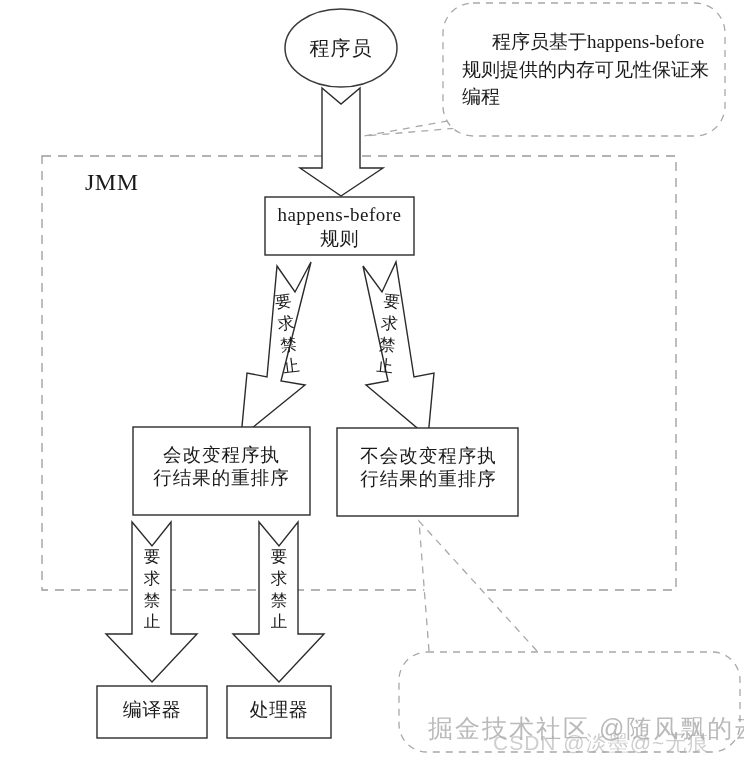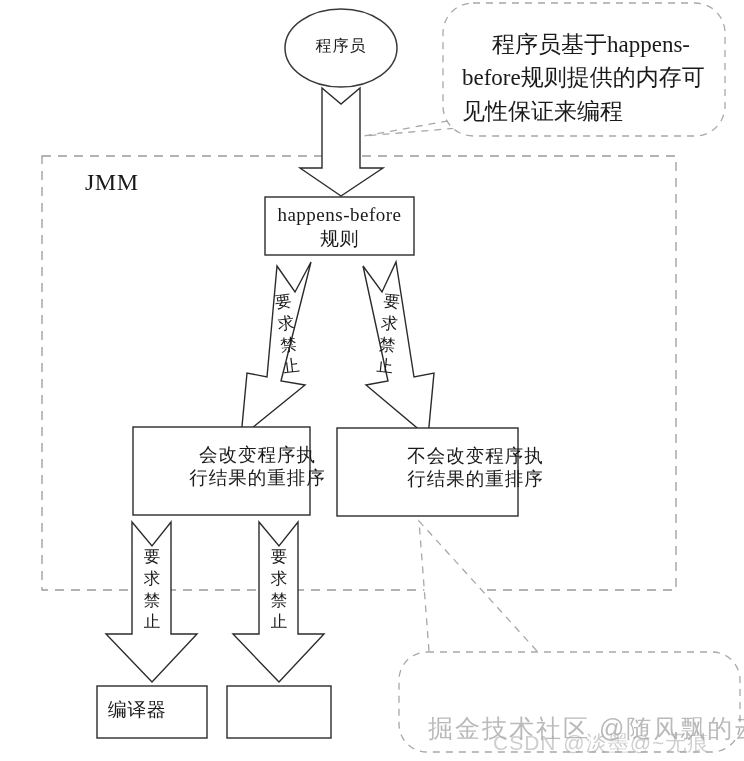--- a/index.html
+++ b/index.html
@@ -67,45 +67,44 @@
   .txt {
     position: absolute;
     color: #1a1a1a;
     font-family: "Liberation Serif", "DejaVu Serif", serif;
     white-space: pre-line;
     line-height: 1.24;
     text-align: center;
     user-select: none;
   }
   .node-oval-label {
-    font-size: 16px;
+    font-size: 20px;
     letter-spacing: 1px;
   }
   .node-box-label {
     font-size: 19px;
     letter-spacing: 0.5px;
   }
   .node-box-label-sm {
     font-size: 18.5px;
     letter-spacing: 1px;
-    padding-left: 36px;
   }
   .region-label {
     font-size: 24px;
     letter-spacing: 0.5px;
   }
   .arrow-label {
     font-size: 16.5px;
     line-height: 1.32;
     letter-spacing: 0px;
     width: 20px;
     text-align: center;
   }
   .callout-text {
-    font-size: 23px;
+    font-size: 19px;
     line-height: 1.45;
     text-align: left;
     text-indent: 30px;
     letter-spacing: 0px;
   }
   .callout-text.no-indent {
     text-indent: 28px;
   }
 
   
@@ -209,25 +208,26 @@
   <div class="txt node-oval-label" style="left:286px; top:36px; width:110px;">程序员</div>
 
   <div class="txt region-label" style="left:85px; top:168px; width:80px; text-align:left;">JMM</div>
 
   <div class="txt node-box-label" style="left:265px; top:203px; width:149px;font-family:Liberation Serif, serif;">happens-before
 规则</div>
 
   <div class="txt node-box-label-sm" style="left:135px; top:444px; width:173px;">会改变程序执
 行结果的重排序</div>
 
-  <div class="txt node-box-label-sm" style="left:351px; top:445px; width:177px;">不会改变程序执
+  <div class="txt node-box-label-sm" style="left:340px; top:445px; width:177px;">不会改变程序执
 行结果的重排序</div>
 
-  <div class="txt node-box-label" style="left:82px; top:698px; width:110px;">编译器</div>
-
+  <div class="txt node-box-label" style="left:97px; top:698px; width:110px;">编译器</div>
+
+  <div class="txt node-box-label" style="left:227px; top:698px; width:104px;">处理器</div>
 
   <div class="txt arrow-label" style="left:272px; top:291px; transform:rotate(-7deg); transform-origin:top center;"><div>要</div><div>求</div><div>禁</div><div>止</div></div>
 
   <div class="txt arrow-label" style="left:383px; top:291px; transform:rotate(6deg); transform-origin:top center;"><div>要</div><div>求</div><div>禁</div><div>止</div></div>
 
   <div class="txt arrow-label" style="left:142px; top:546px;"><div>要</div><div>求</div><div>禁</div><div>止</div></div>
 
   <div class="txt arrow-label" style="left:269px; top:546px;"><div>要</div><div>求</div><div>禁</div><div>止</div></div>
 
   <div class="txt callout-text" style="left:462px; top:28px; width:248px;">程序员基于happens-before规则提供的内存可见性保证来编程</div>

